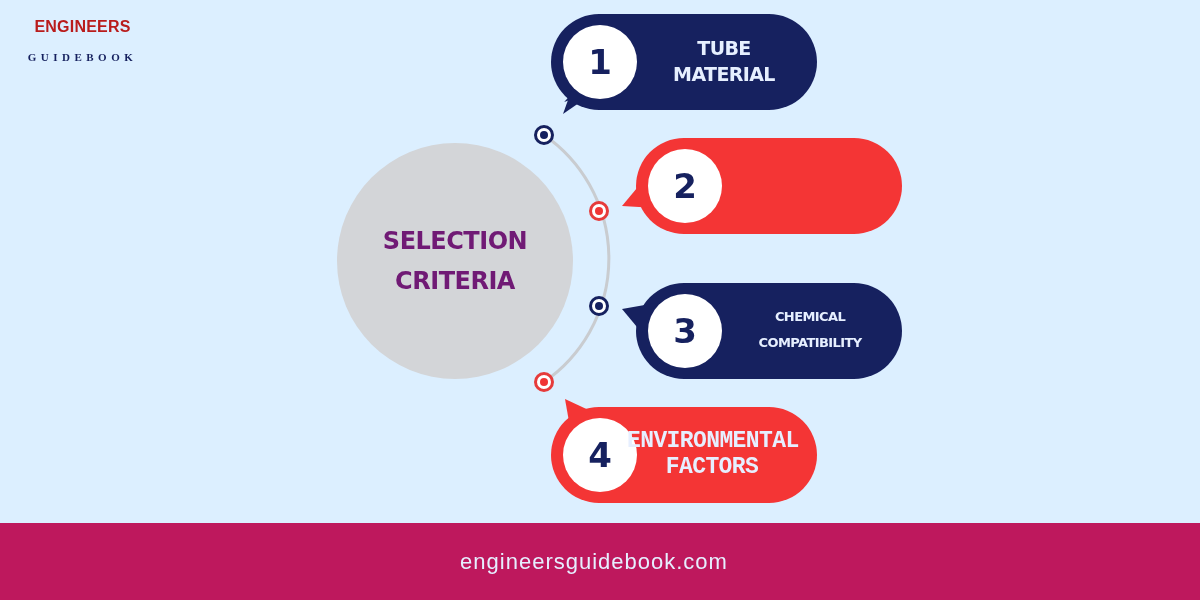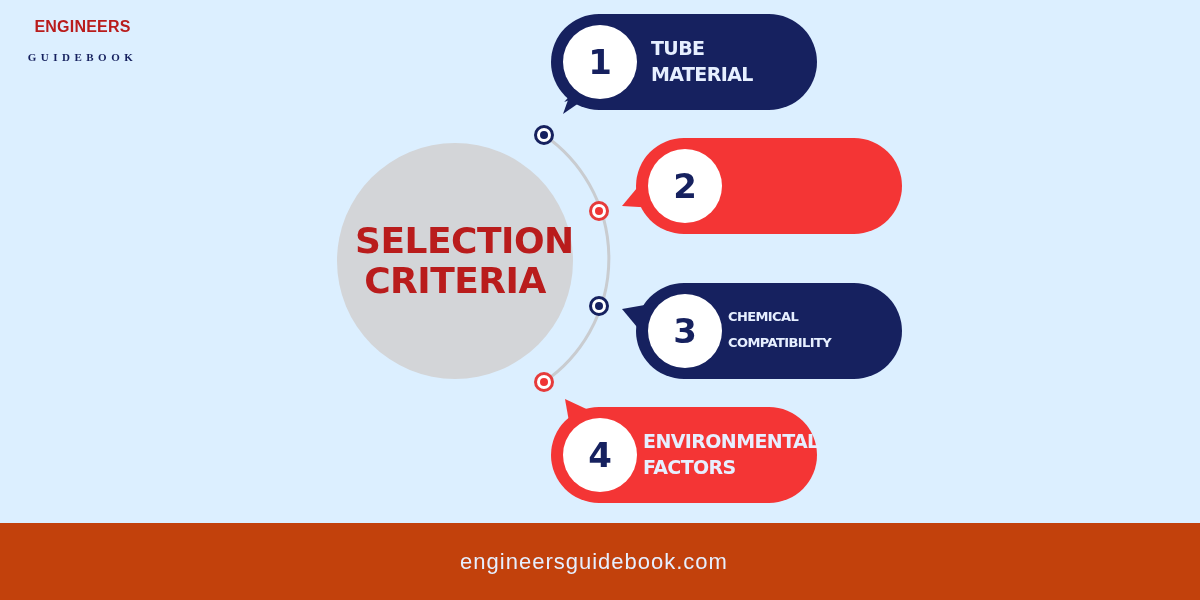--- a/index.html
+++ b/index.html
@@ -2,35 +2,35 @@
 <html><head>
 <meta charset="utf-8">
 <style>
   html,body{margin:0;padding:0;}
   body{width:1200px;height:600px;position:relative;overflow:hidden;background:#dcefff;font-family:"DejaVu Sans","Liberation Sans",sans-serif;}
   .logo{position:absolute;left:10px;top:14px;width:145px;text-align:center;}
   .logo .l1{font-family:"Liberation Sans",sans-serif;font-weight:700;font-size:16px;color:#b91c1c;letter-spacing:0.2px;line-height:26px;}
   .logo .l2{font-family:Liberation Serif, serif;font-weight:700;font-size:11px;color:#16215f;letter-spacing:4.5px;line-height:14px;margin-top:10px;}
   .arc{position:absolute;left:0;top:0;}
   .hub{position:absolute;left:337px;top:143px;width:236px;height:236px;border-radius:50%;background:#d3d5d8;display:flex;align-items:center;justify-content:center;text-align:center;}
-  .hub span{font-family:"DejaVu Sans",sans-serif;font-weight:700;font-size:36px;line-height:40px;color:#b91c1c;letter-spacing:-0.5px;}
+  .hub span{font-family:"DejaVu Sans",sans-serif;font-weight:700;font-size:24px;line-height:40px;color:#701a75;letter-spacing:-0.5px;}
   .dot{position:absolute;width:20px;height:20px;border-radius:50%;box-sizing:border-box;background:#fff;}
   .dot::after{content:"";position:absolute;left:4px;top:4px;width:8px;height:8px;border-radius:50%;}
   .dot.navy{border:3px solid #16215f;}
   .dot.navy::after{background:#16215f;left:3px;top:3px;}
   .dot.red{border:3px solid #e63b3b;}
   .dot.red::after{background:#f03535;left:3px;top:3px;}
   .pill{position:absolute;height:96px;border-radius:48px;display:flex;align-items:center;}
   .pill.navy{background:#16215f;}
   .pill.red{background:#f43535;}
   .pill .tail{position:absolute;width:0;height:0;}
   .num{position:absolute;width:74px;height:74px;border-radius:50%;background:#fff;display:flex;align-items:center;justify-content:center;top:11px;}
   .num span{font-family:"DejaVu Sans",sans-serif;font-weight:700;font-size:34px;color:#16215f;}
-  .label{position:absolute;font-family:"DejaVu Sans",sans-serif;font-weight:700;font-size:19px;line-height:26px;color:#e6efff;letter-spacing:-0.6px;}
-  .footer{position:absolute;left:0;top:523px;width:1200px;height:77px;background:#c2410c;display:flex;align-items:center;justify-content:center;}
+  .label{position:absolute;text-align:center;font-family:"DejaVu Sans",sans-serif;font-weight:700;font-size:19px;line-height:26px;color:#e6efff;letter-spacing:-0.6px;}
+  .footer{position:absolute;left:0;top:523px;width:1200px;height:77px;background:#be185d;display:flex;align-items:center;justify-content:center;}
   .footer span{font-family:"Liberation Sans",sans-serif;font-size:22px;color:#e6efff;letter-spacing:1px;margin-left:-12px;}
 </style>
 </head>
 <body>
 
 <div class="logo">
   <div class="l1">ENGINEERS</div>
   <div class="l2">GUIDEBOOK</div>
 </div>
 
@@ -77,18 +77,18 @@
   <div class="label" style="left:92px;width:164px;top:21px;font-size:13px;">CHEMICAL COMPATIBILITY</div>
 </div>
 
 <div class="pill red" style="left:551px;top:407px;width:266px;">
   <svg style="position:absolute;left:10px;top:-8px;" width="34" height="34">
       <polygon points="4,0 34,14 10,34" fill="#f43535"></polygon>
     </svg>
   <div class="num" style="left:12px;">
       <span>4</span>
     </div>
-  <div class="label" style="left:92px;width:170px;top:21px;font-size:19px;">ENVIRONMENTAL FACTORS</div>
+  <div class="label" style="left:76px;width:170px;top:21px;font-size:23px;font-family:Liberation Mono, monospace;">ENVIRONMENTAL FACTORS</div>
 </div>
 
 <div class="footer">
   <span>engineersguidebook.com</span>
 </div>
 
 </body></html>

